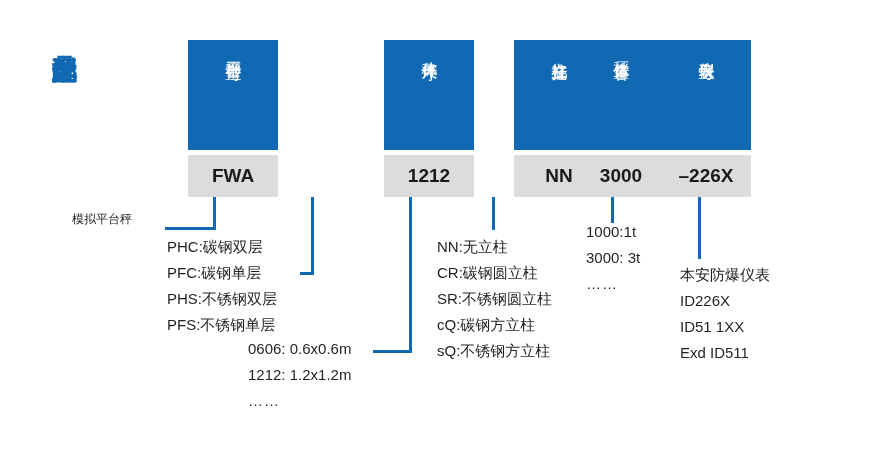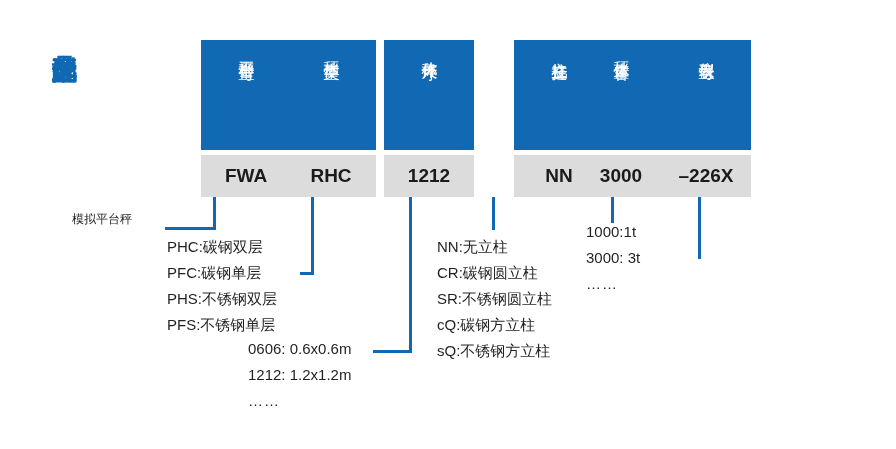--- a/index.html
+++ b/index.html
@@ -105,36 +105,30 @@
     white-space: nowrap;
   }
 </style>
 </head>
 <body>
 
 <div id="canvas">
 
   <div class="page-title">产品选型配置</div>
 
-  <div class="col" style="left:188px;margin-left:13px;">
+  <div class="col" style="left:188px;">
     <div class="col-head">
       <span>平台秤型号</span>
     </div>
     <div class="col-val">FWA</div>
   </div>
   <div class="vline" style="left:213px; top:197px; height:33px;"></div>
   <div class="hline" style="left:165px; top:227px; width:51px;"></div>
   <div class="lead-label" style="left:72px; top:211px;">模拟平台秤</div>
 
-  <div class="col" style="left:286px;">
-    <div class="col-head">
-      <span>秤体类型</span>
-    </div>
-    <div class="col-val">RHC</div>
-  </div>
   <div class="vline" style="left:311px; top:197px; height:78px;"></div>
   <div class="hline" style="left:300px; top:272px; width:14px;"></div>
 
   <div class="note" style="left:167px; top:234px;">
     <div>PHC:碳钢双层</div>
     <div>PFC:碳钢单层</div>
     <div>PHS:不锈钢双层</div>
     <div>PFS:不锈钢单层</div>
   </div>
 
@@ -184,14 +178,20 @@
   </div>
 
   <div class="col" style="left:661px;">
     <div class="col-head">
       <span>仪表型号</span>
     </div>
     <div class="col-val">–226X</div>
   </div>
   <div class="vline" style="left:698px; top:197px; height:62px;"></div>
 
+  <div class="note" style="left:680px; top:262px;">
+    <div>本安防爆仪表</div>
+    <div>ID226X</div>
+    <div>ID51 1XX</div>
+    <div>Exd ID511</div>
+  </div>
 
 </div>
 
 </body></html>

